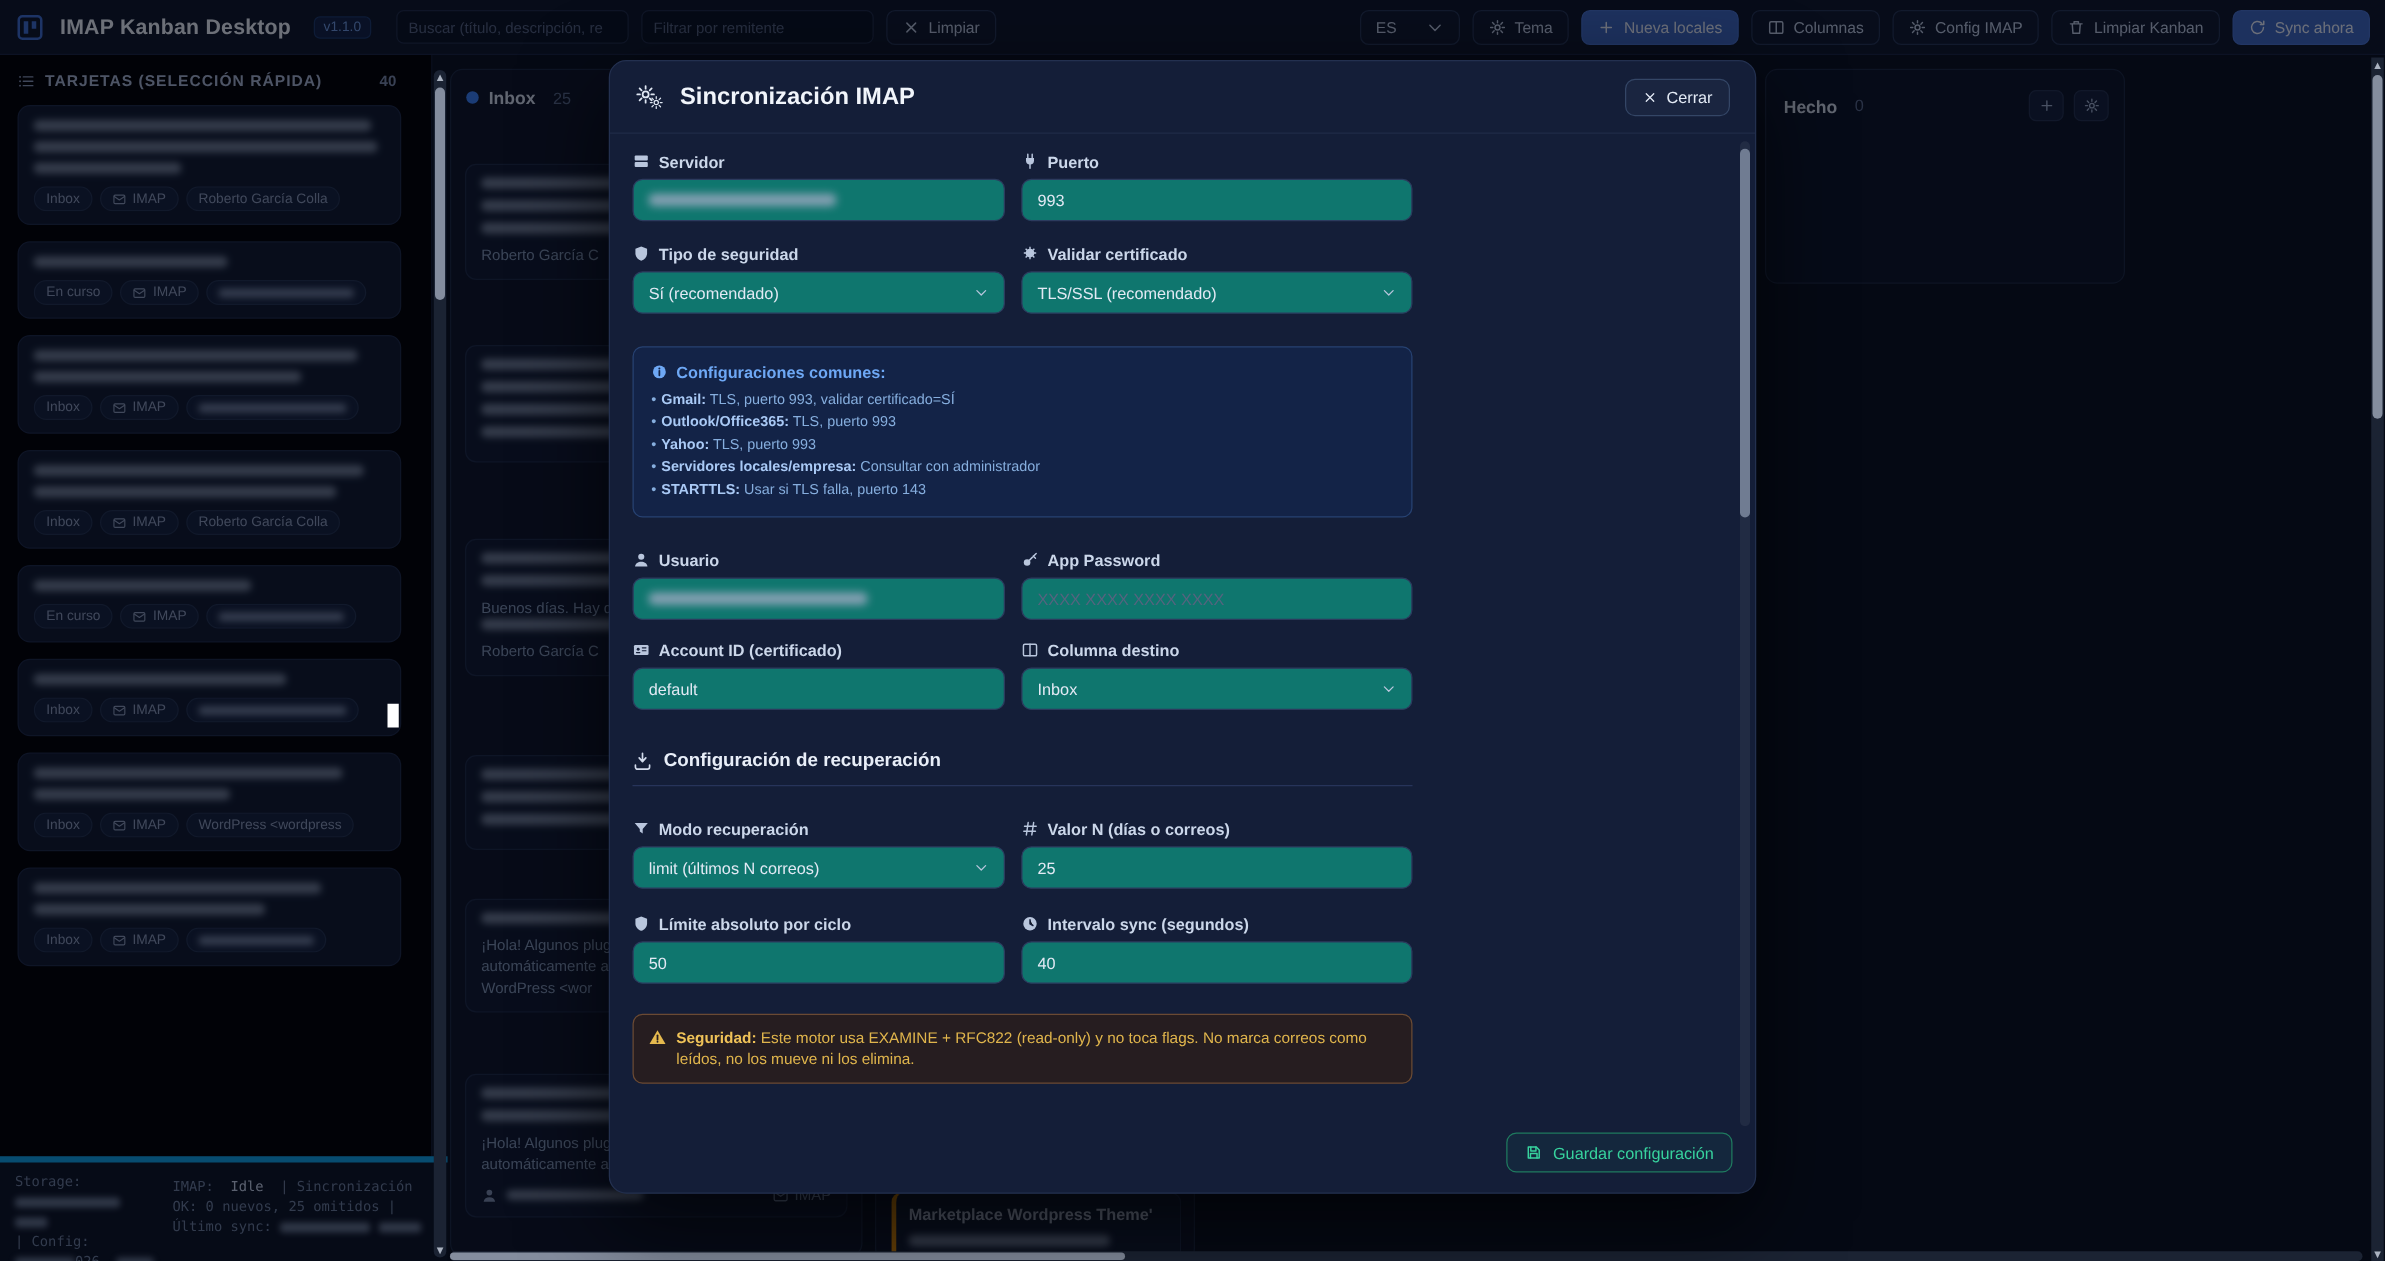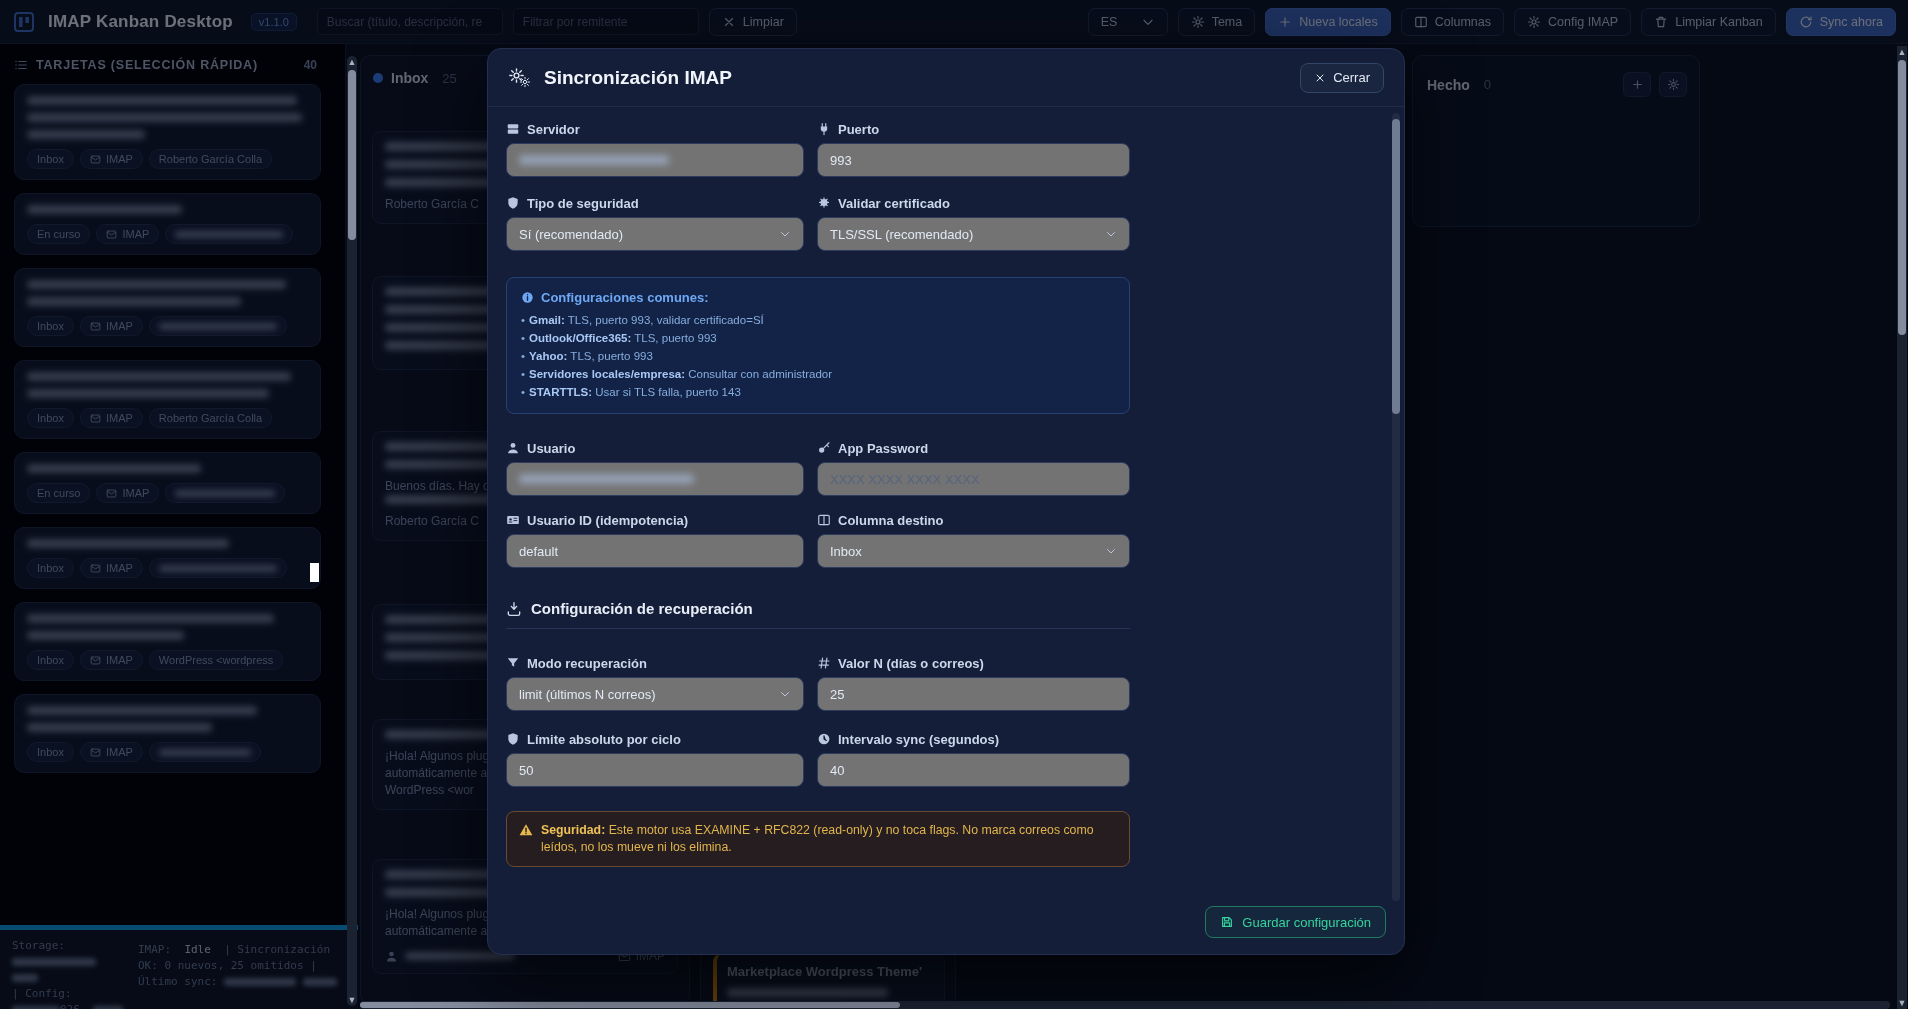--- a/index.html
+++ b/index.html
@@ -81,21 +81,21 @@
   #gears { position:relative; width:24px; height:24px; color:#dfe7f3; }
   #gears .g1{ position:absolute; left:0; top:1px; width:17px; height:17px;}
   #gears .g2{ position:absolute; left:11px; top:10px; width:12px; height:12px;}
   #close-btn { margin-left:auto; height:30px; display:inline-flex; align-items:center; gap:7px; padding:0 13px;
                background:#1a2540; border:1px solid #344666; border-radius:8px; color:#e3eaf5; font-size:13px; cursor:pointer;}
   #m-body { padding:14px 0 0 18px; width:660px; }
   .frow { display:grid; grid-template-columns:298px 313px; column-gap:13px; }
   .flabel { display:flex; align-items:center; gap:7px; font-size:13px; font-weight:bold; color:#cbd7ea; height:16px; }
   .flabel .ic{ color:#b9c6dd; }
   .fgap { height:6px; } .rgap { height:18px; }
-  .finput, .fsel { height:34px; background:#737373; border:1px solid #2c3b5e; border-radius:8px; color:#e2e9f4;
+  .finput, .fsel { height:34px; background:#0f766e; border:1px solid #2c3b5e; border-radius:8px; color:#e2e9f4;
                    font-size:13px; display:flex; align-items:center; padding:0 12px; width:100%; font-family:inherit; outline:none;}
   input.finput::placeholder { color:#55647f; }
   .fsel { justify-content:space-between; cursor:pointer;}
   .fsel .ic{ width:12px; height:12px; color:#b9c6dd;}
   .val-blur { display:inline-block; height:10px; width:150px; border-radius:4px; background:#9aa8bf; filter:blur(3.5px); opacity:.85;}
 
   #infobox { margin-top:26px; width:624px; background:#132347; border:1px solid #274272; border-radius:8px; padding:12px 14px; }
   #info-head { display:flex; align-items:center; gap:7px; color:#6ea8f5; font-weight:bold; font-size:13px; margin-bottom:6px;}
   #info-head .ic{ width:13px; height:13px;}
   .ibullet { font-size:11.5px; color:#86aede; line-height:18px; }
@@ -674,21 +674,21 @@
       <div class="rgap" style="height:16px;"></div>
       <div class="frow">
         <div class="flabel">
             <span class="ic">
               <svg viewBox="0 0 24 24">
                 <rect x="2" y="5" width="20" height="14" rx="2" fill="currentColor"></rect>
                 <circle cx="7.8" cy="11" r="2" fill="#141e38"></circle>
                 <path d="M5.5 15.5h4.6M13.5 9h5M13.5 13h5" stroke="#141e38" stroke-width="1.6" stroke-linecap="round"></path>
               </svg>
             </span>
-            <span>Usuario ID (idempotencia)</span>
+            <span>Account ID (certificado)</span>
           </div>
         <div class="flabel">
             <span class="ic">
               <svg viewBox="0 0 24 24">
                 <rect x="3" y="4" width="18" height="16" rx="2" stroke="currentColor" stroke-width="2" fill="none" stroke-linecap="round" stroke-linejoin="round"></rect>
                 <path d="M12 4v16" stroke="currentColor" stroke-width="2" fill="none" stroke-linecap="round" stroke-linejoin="round"></path>
               </svg>
             </span>
             <span>Columna destino</span>
           </div>

